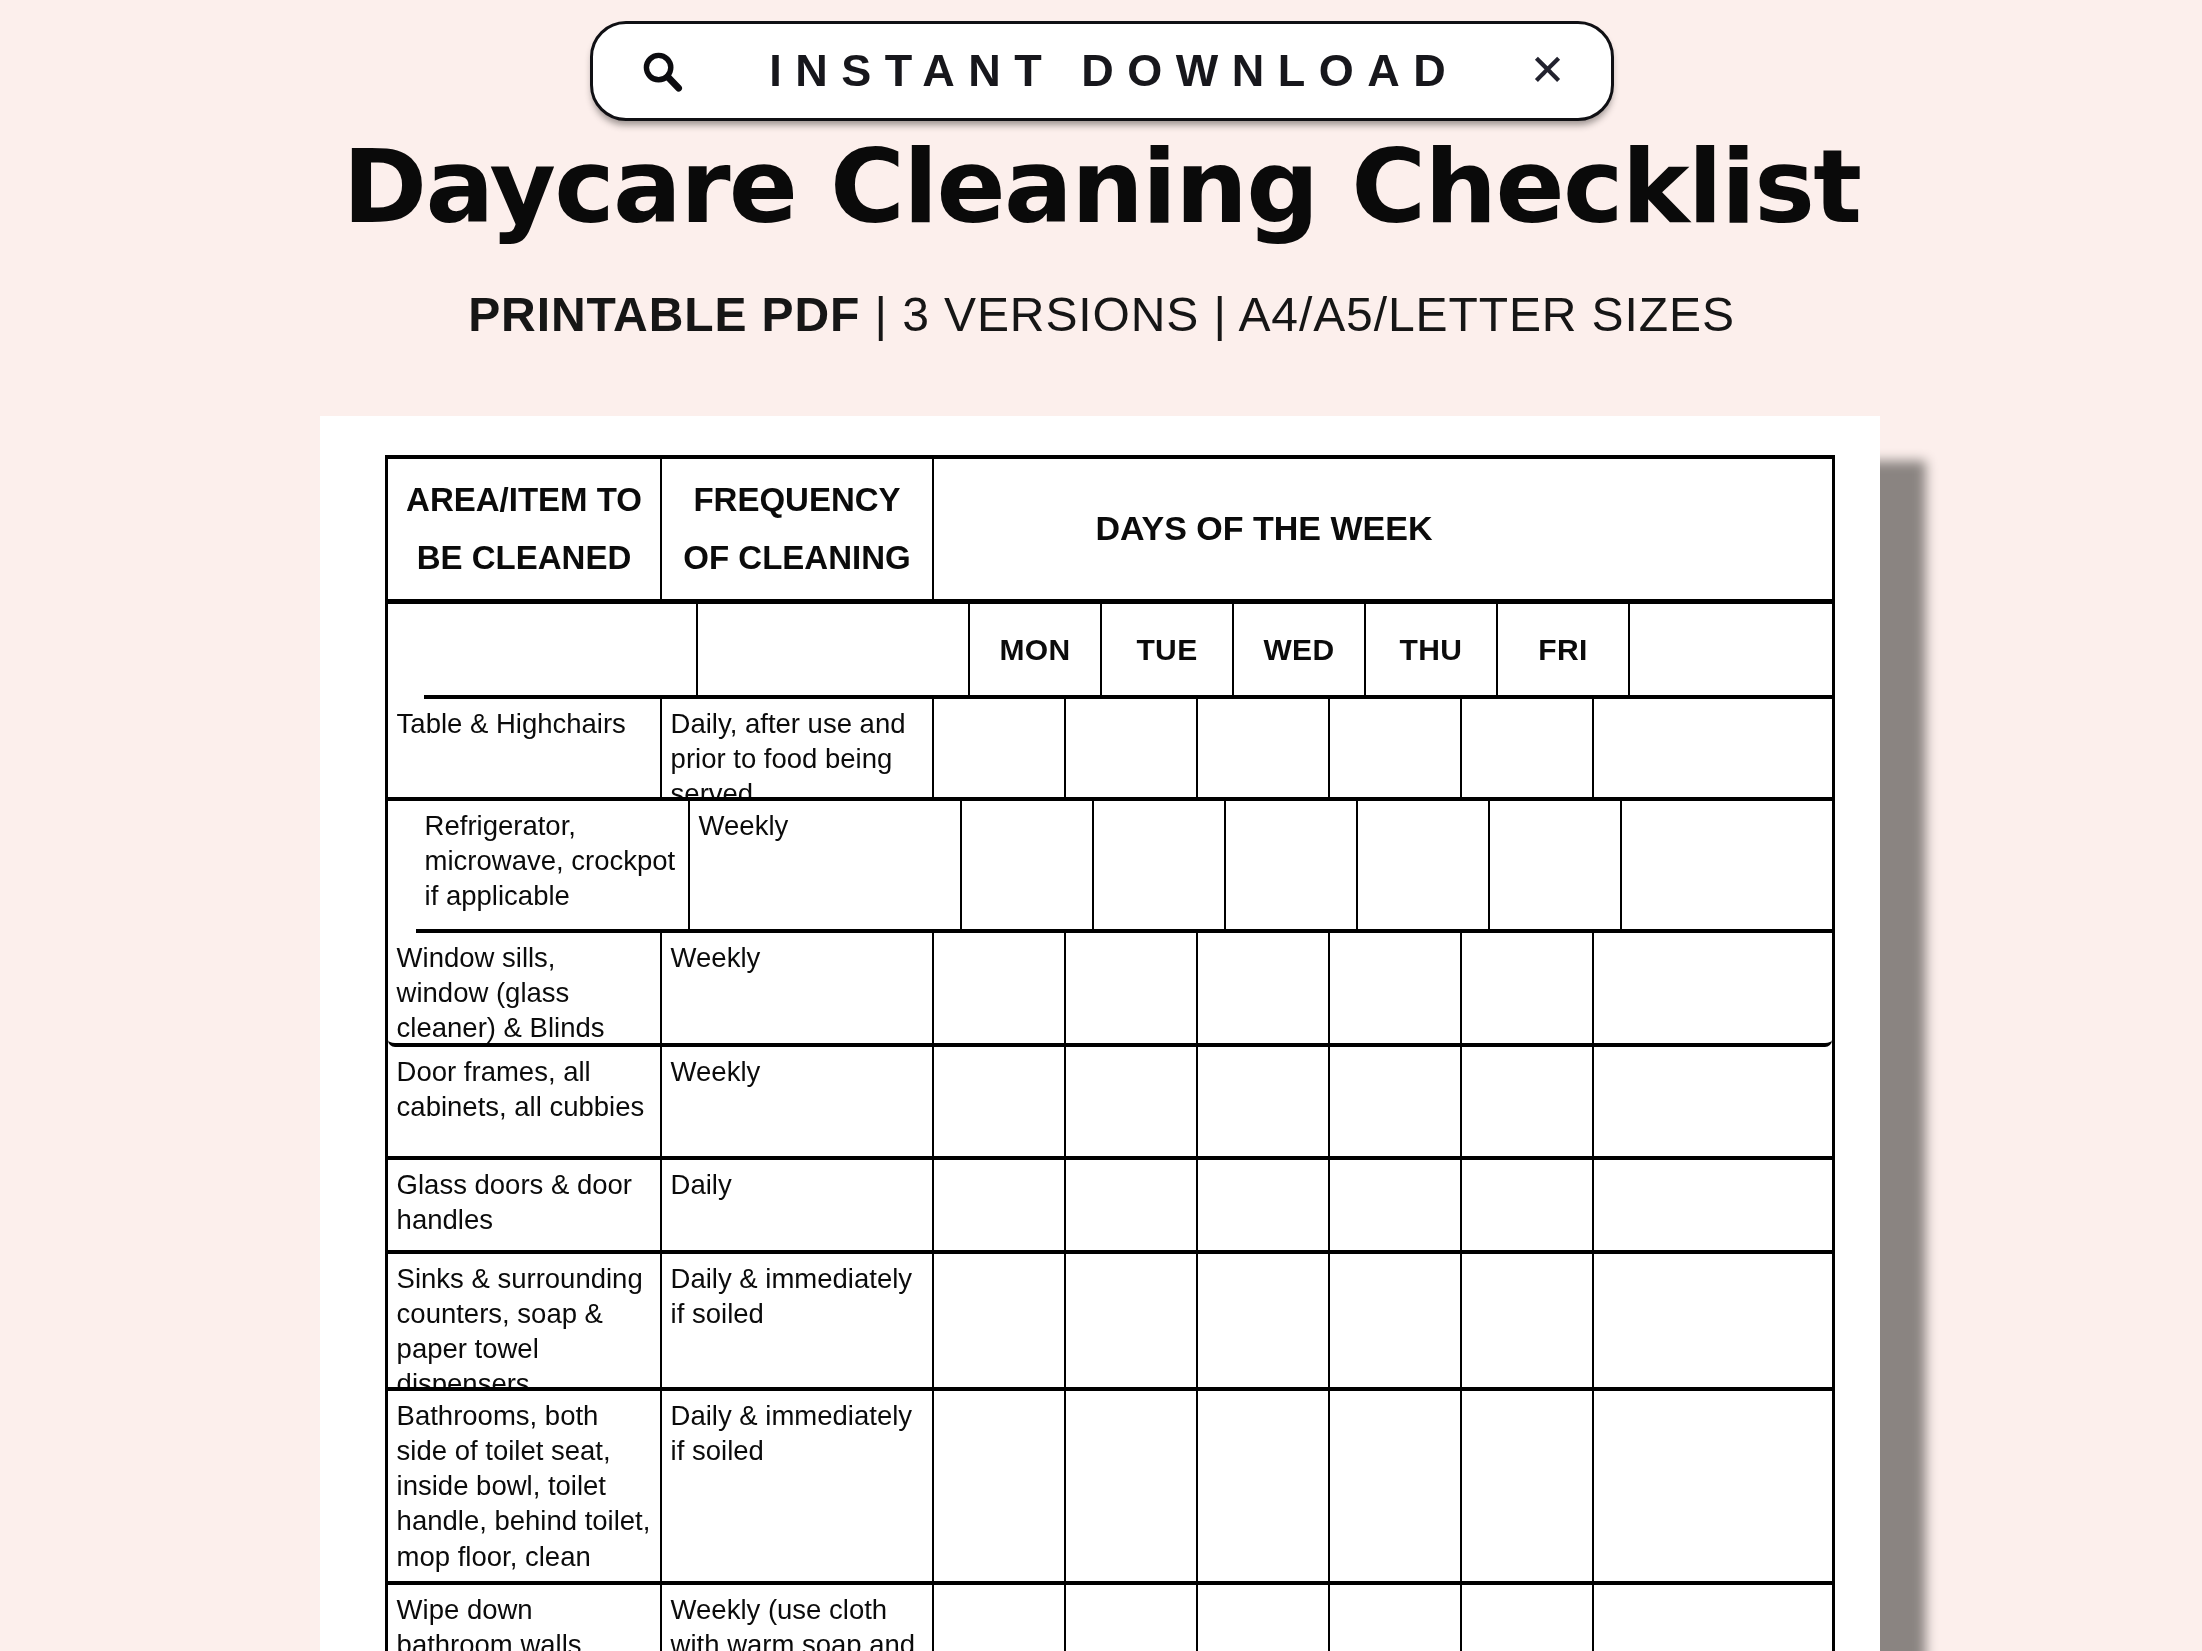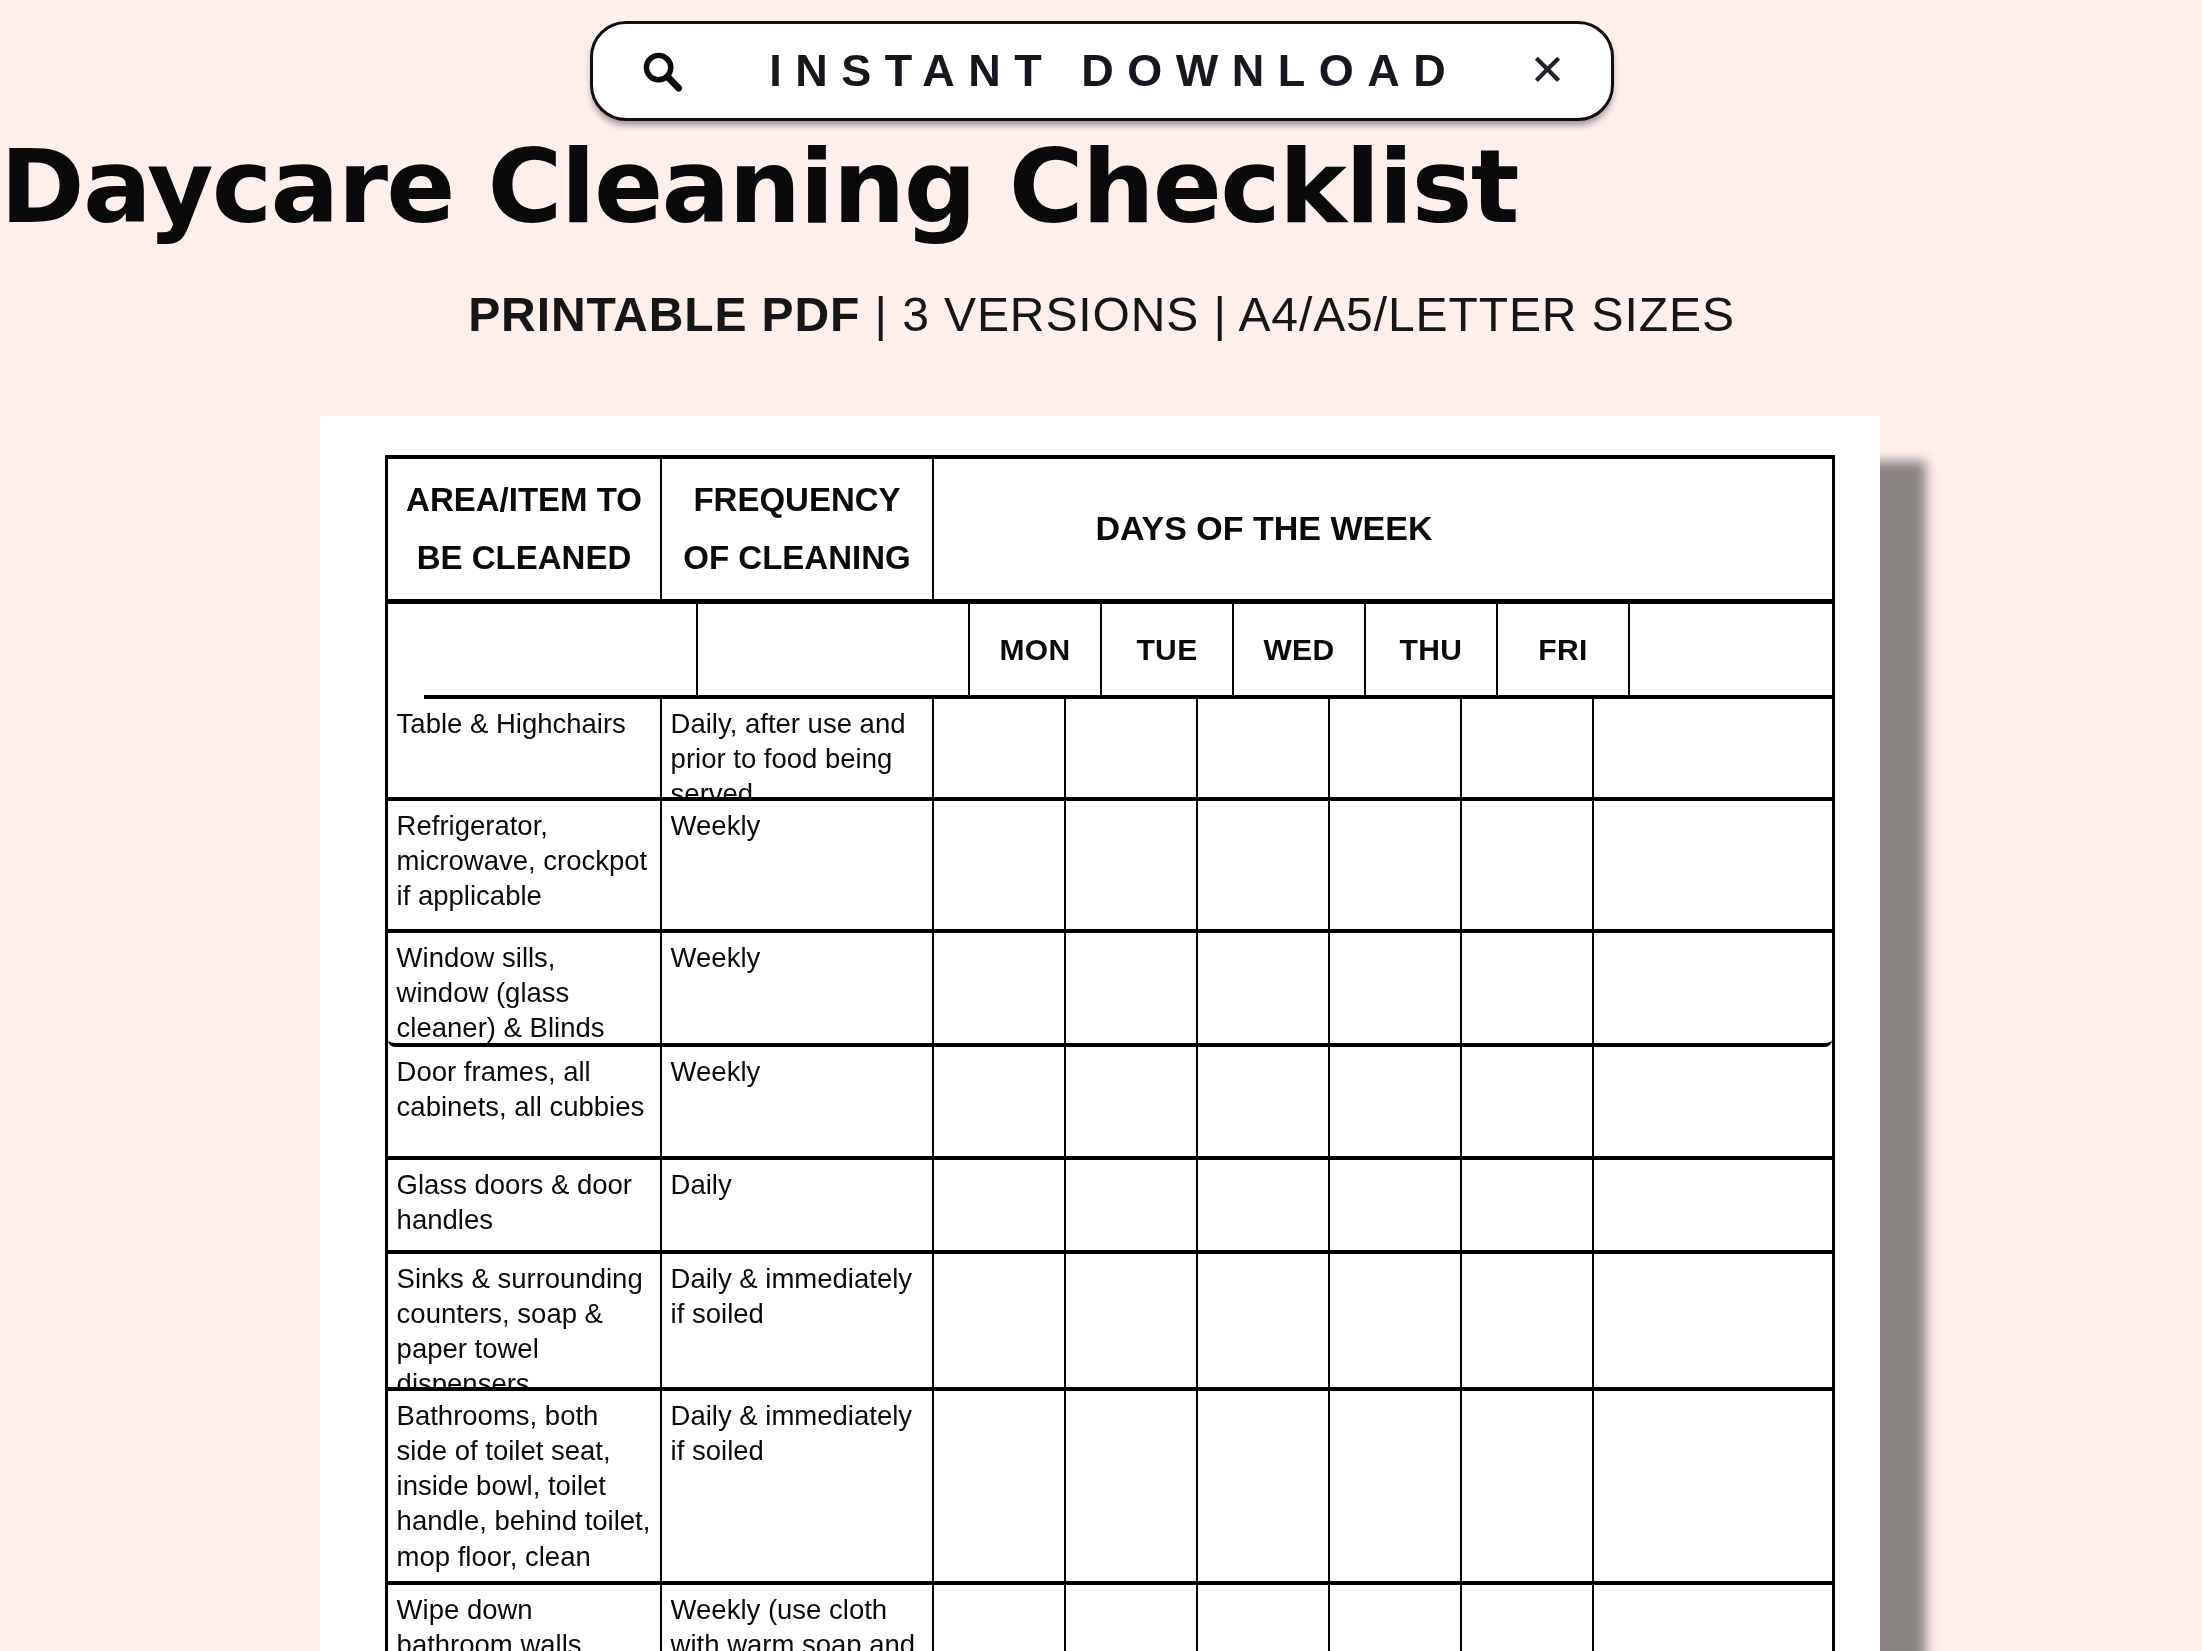--- a/index.html
+++ b/index.html
@@ -33,21 +33,21 @@
     white-space:nowrap;
   }
   .badge .close {
     font-size:43px; font-weight:500; color:#22222e;
     line-height:1;
   }
 
   
   .title {
     position:absolute; top:127px; left:0; width:100%;
-    text-align:left;
+    text-align:center;
     font-family:"DejaVu Sans", sans-serif;
     font-size:102px; font-weight:700; letter-spacing:-1.7px;
     color:#0a0a0a;
     white-space:nowrap;
   }
   .subtitle {
     position:absolute; top:287px; left:0; width:100%;
     text-align:center;
     font-size:48px; letter-spacing:0.9px;
     color:#161616;
@@ -96,21 +96,21 @@
     font-weight:700; font-size:30px; letter-spacing:0.4px;
   }
 
   
   .body-row .cell {
     font-size:27.5px; line-height:1.28;
     padding:6.9px 6.9px 5.2px 8.6px;
     font-weight:400;
   }
   .body-rows .body-row:nth-child(1){ height:102px; }
-  .body-rows .body-row:nth-child(2){ height:132px; }
+  .body-rows .body-row:nth-child(2){ height:132px;margin-left:28px; }
   .body-rows .body-row:nth-child(3){ height:114px;border-radius:7px; }
   .body-rows .body-row:nth-child(4){ height:113px; }
   .body-rows .body-row:nth-child(5){ height:94px; }
   .body-rows .body-row:nth-child(6){ height:137px; }
   .body-rows .body-row:nth-child(7){ height:194px; }
   .body-rows .body-row:nth-child(8){ height:275px; }
 </style>
 </head>
 <body>
 

